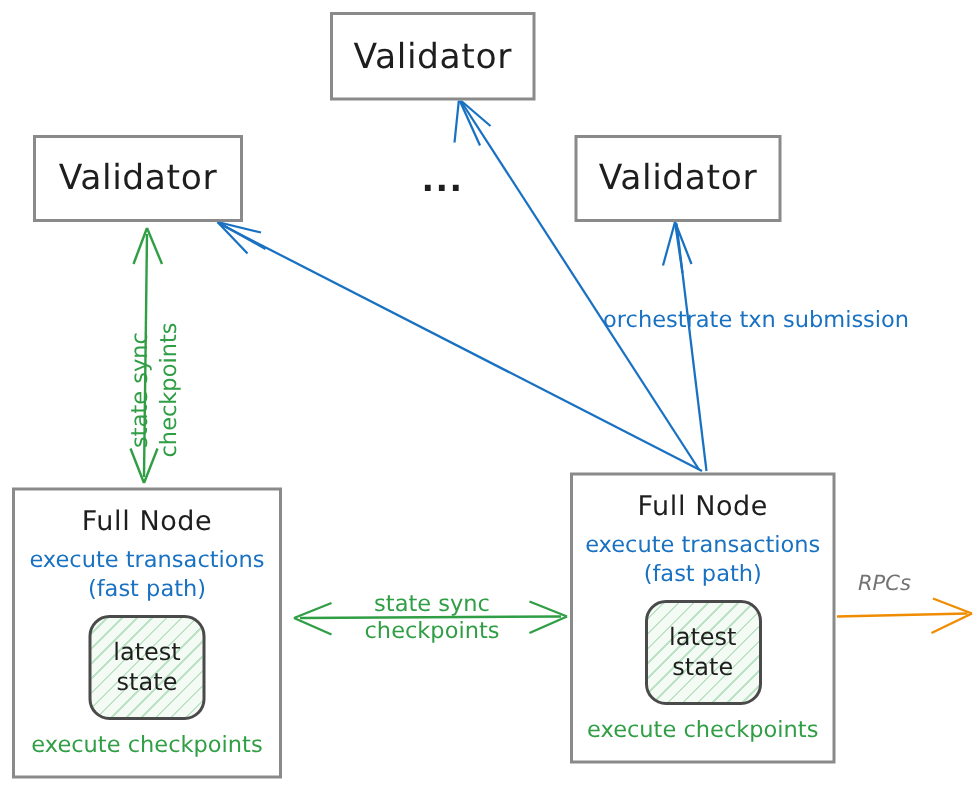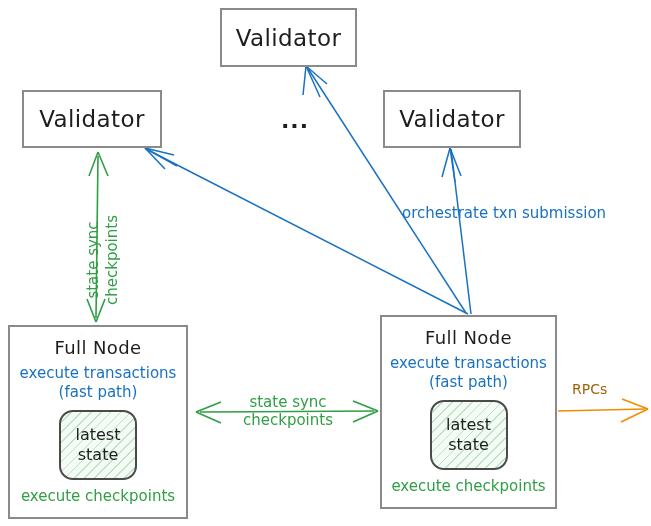--- a/index.html
+++ b/index.html
@@ -83,21 +83,21 @@
     line-height: 1.2;
     margin-top: 8px;
   }
   .edge-label {
     position: absolute;
     white-space: nowrap;
     line-height: 1.22;
   }
   .label-blue { color: #1971c2; font-size: 15px; }
   .label-green { color: #2f9e44; font-size: 15px; text-align: center; }
-  .label-orange { color: #a16207; font-size: 14px; }
+  .label-orange { color: #737373; font-size: 14px; font-style: italic; }
   .vertical-label {
     position: absolute;
     transform-origin: 0 0;
     transform: rotate(-90deg);
     text-align: center;
     color: #2f9e44;
     font-size: 15px;
     line-height: 1.25;
     white-space: nowrap;
   }

